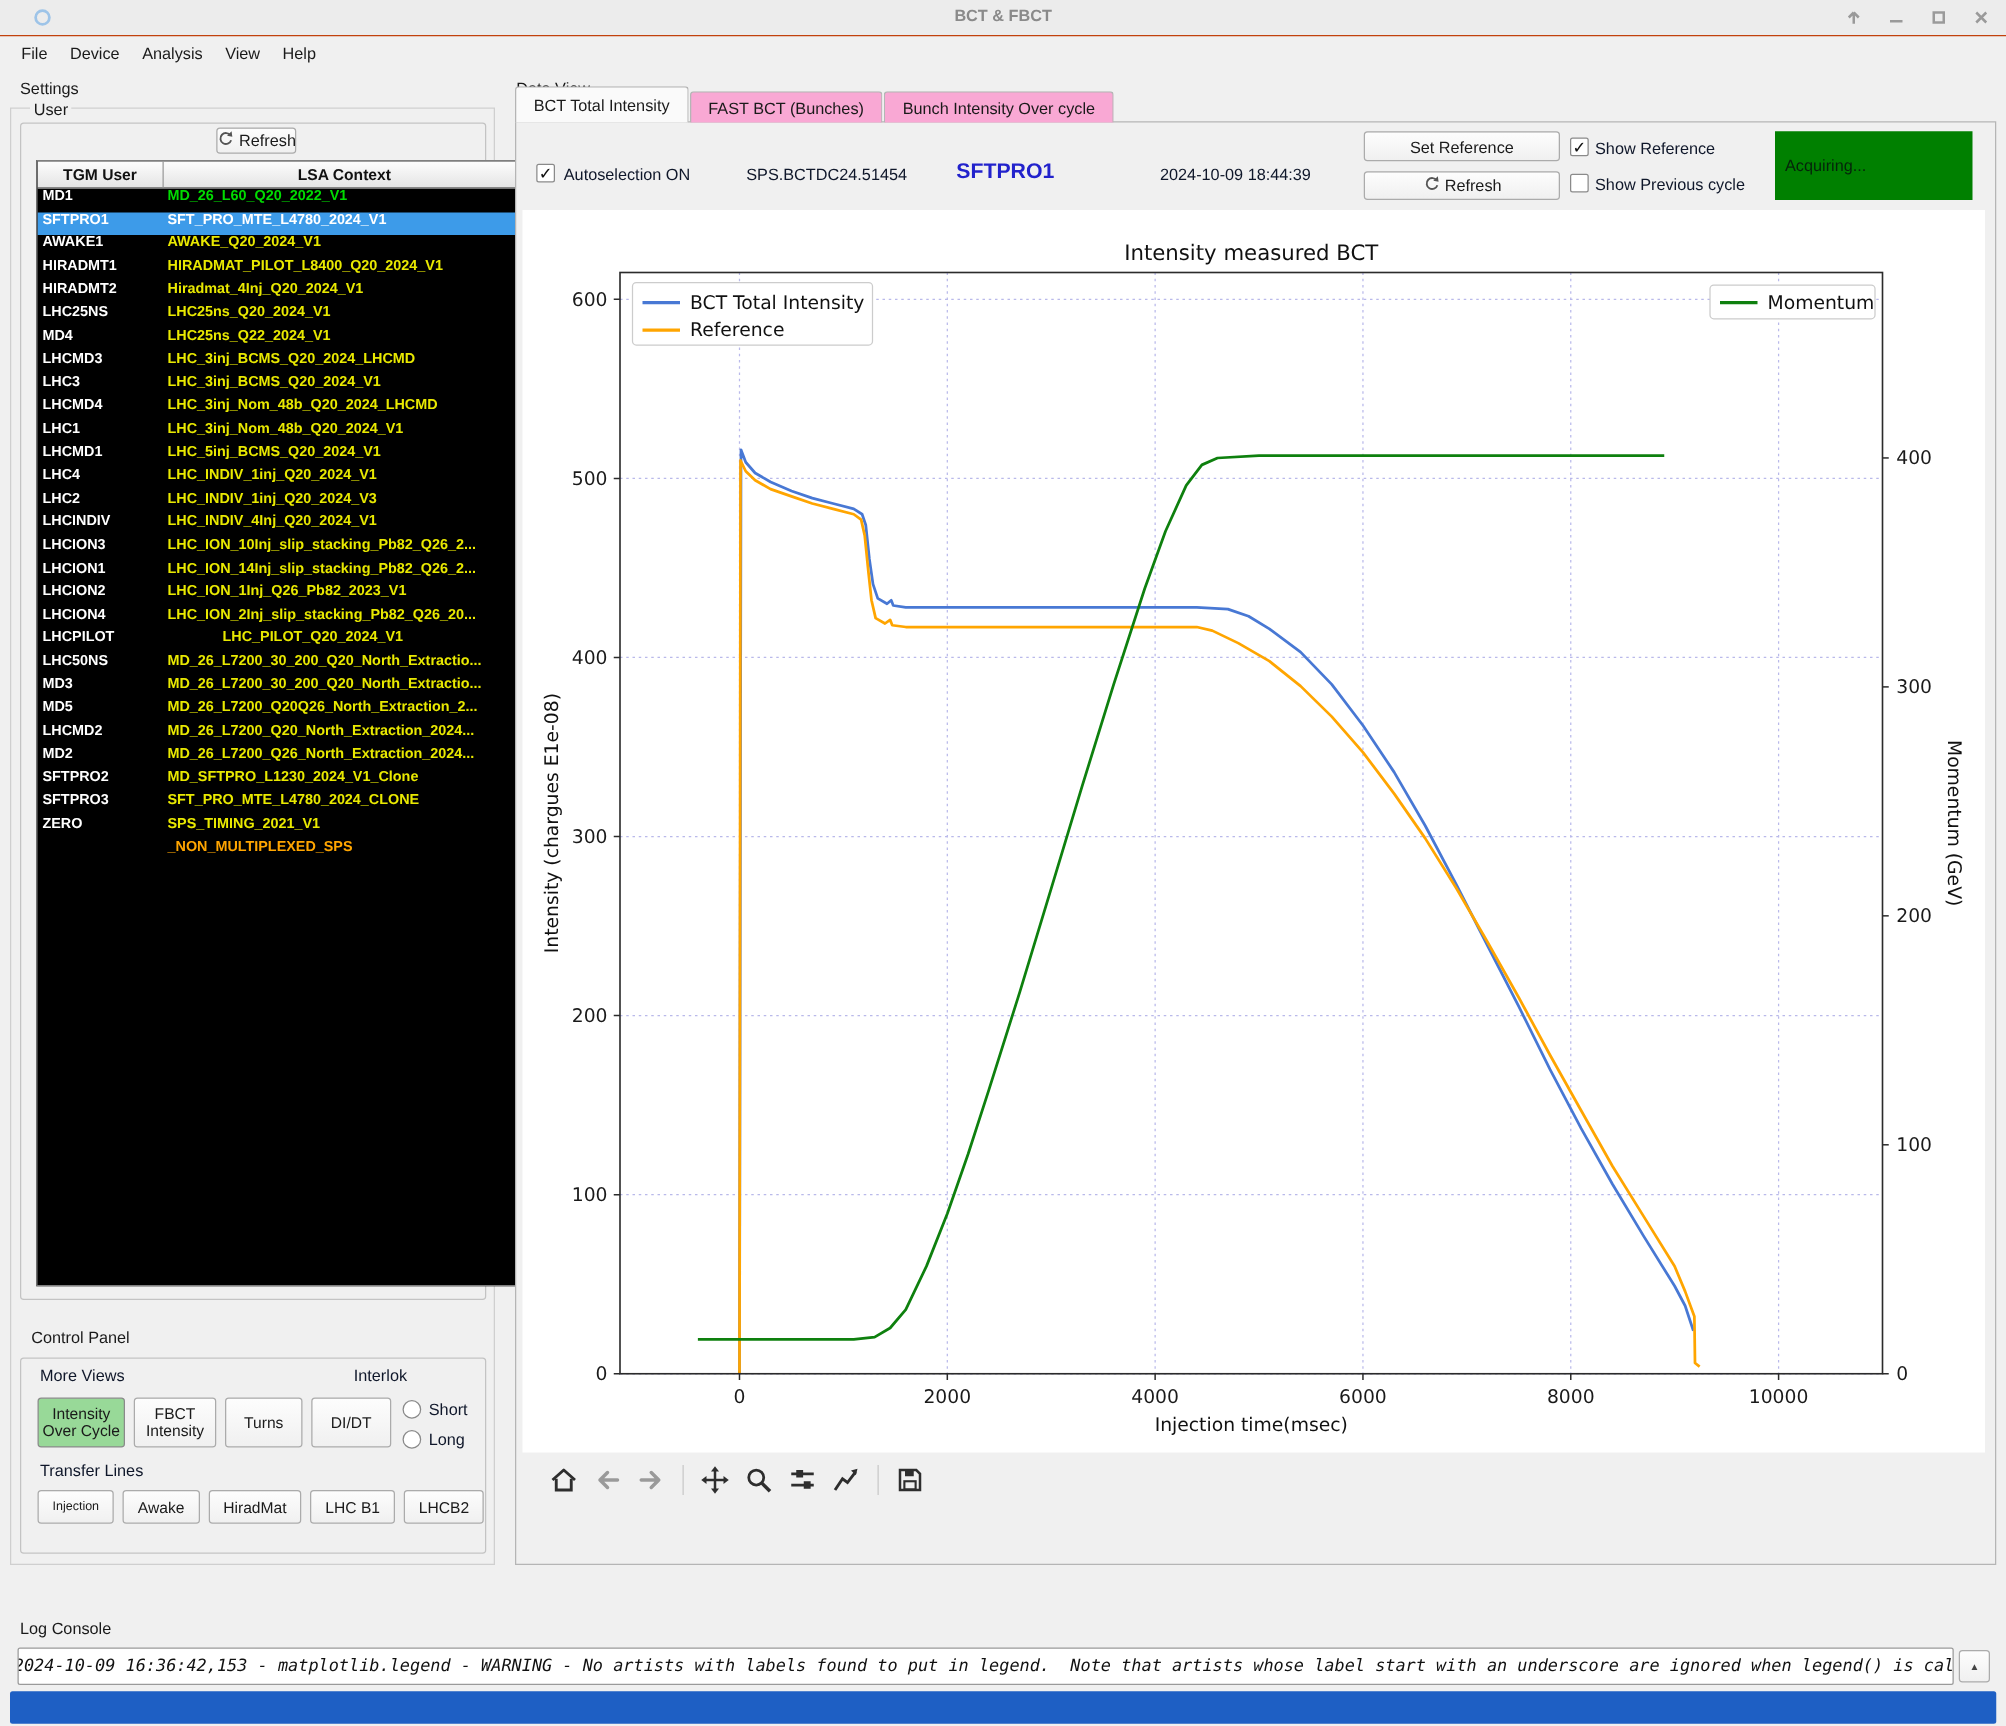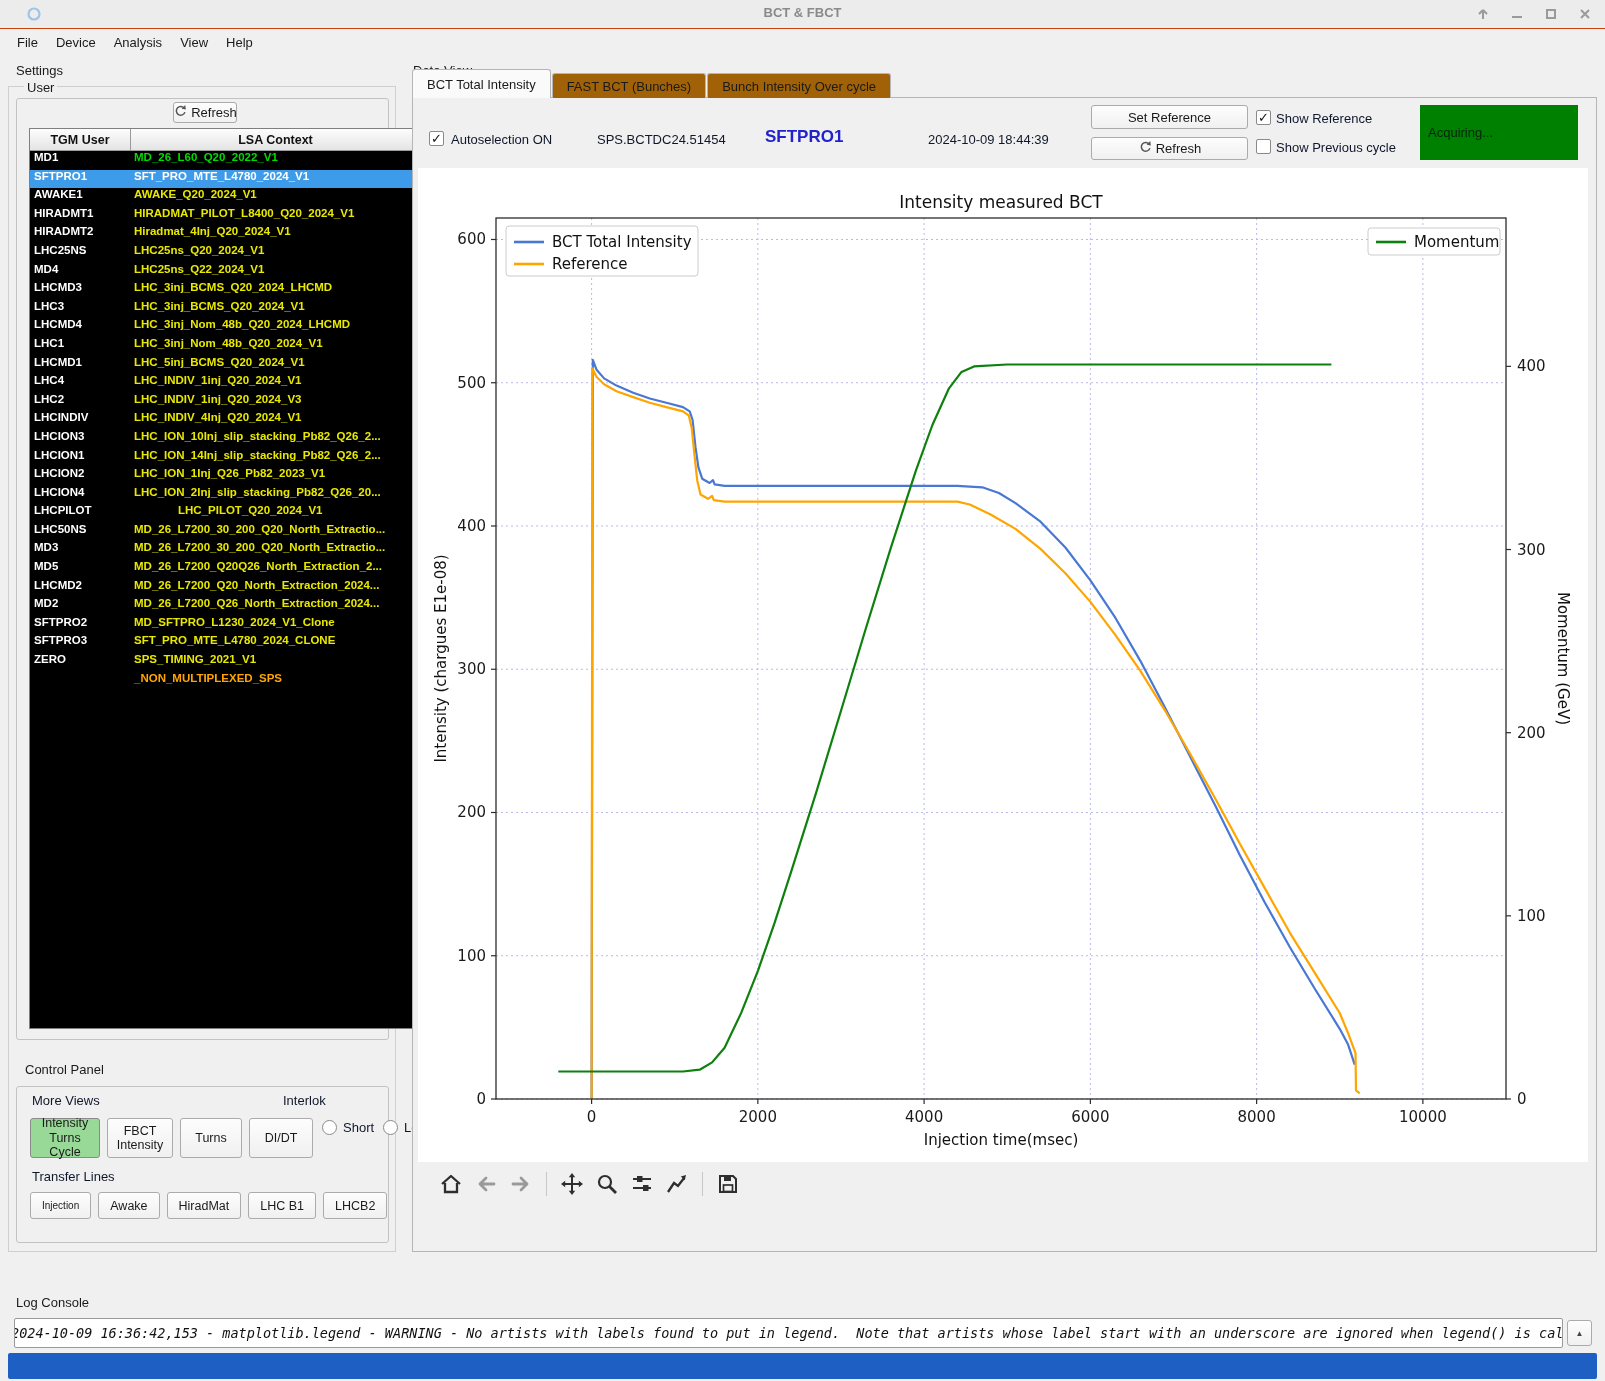--- a/index.html
+++ b/index.html
@@ -37,21 +37,21 @@
   .t-hcell.c0{width:101px;border-right:1px solid #9a9a9a;box-sizing:border-box;}
   .t-hcell.c1{flex:1;}
   .t-row{display:flex;height:18.6px;flex:none;align-items:flex-start;}
   .t-row.sel{background:#3d9be9;}
   .t-cell{font-size:11.5px;font-weight:bold;white-space:nowrap;overflow:hidden;}
   .t-cell.c0{width:101px;padding-left:4px;box-sizing:border-box;color:#fff;}
   .t-cell.c1{flex:1;padding-left:3px;}
   .t-row.sel .t-cell{color:#fff;}
   
   #tabbar{left:412px;top:69px;height:29px;display:flex;align-items:flex-end;}
-  .tab{border:1px solid #b5b5b5;border-bottom:none;border-radius:3px 3px 0 0;background:#a16207;
+  .tab{border:1px solid #b5b5b5;border-bottom:none;border-radius:3px 3px 0 0;background:#f9a8d4;
     height:25px;display:flex;align-items:center;padding:0 14px;font-size:13px;color:#1a1a1a;box-sizing:border-box;margin-right:1px;}
   .tab.active{background:#f0f0f0;height:29px;z-index:4;background:#fafafa;}
   #tab-frame{left:412px;top:97px;width:1185px;height:1155px;border:1px solid #b5b5b5;background:#f0f0f0;box-sizing:border-box;}
   
   #figure{left:418px;top:168px;width:1170px;height:994px;background:#fff;}
   #chart-svg{width:100%;height:100%;display:block;}
   .grid{stroke:#b9b9ea;stroke-width:1;stroke-dasharray:2 3;}
   .tick{stroke:#2b2b2b;stroke-width:1.2;}
   .ticklabel{font-family:"DejaVu Sans",sans-serif;font-size:15px;fill:#1a1a1a;}
   .charttitle{font-family:"DejaVu Sans",sans-serif;font-size:17px;fill:#111;}
@@ -248,26 +248,26 @@
       <div class="t-cell c0"></div>
       <div class="t-cell c1" style="color: rgb(255, 165, 0);">_NON_MULTIPLEXED_SPS</div>
     </div>
   </div>
 
 <div class="abs gbox-label" style="left:22px;top:1062px;background:transparent;">Control Panel</div>
 <div class="abs gbox" style="left:16px;top:1086px;width:371px;height:155px;"></div>
 <div class="abs ctl-label" style="left:32px;top:1093px;">More Views</div>
 <div class="abs ctl-label" style="left:283px;top:1093px;">Interlok</div>
 <div id="view-buttons" class="abs" style="left:30px;top:1118px;display:flex;gap:7px;">
-    <button class="btn green" style="width: 70px; height: 40px; font-size: 12.5px; line-height: 1.15; text-align: center; padding: 0px 2px; white-space: normal;">Intensity Turns Cycle</button>
+    <button class="btn green" style="width: 70px; height: 40px; font-size: 12.5px; line-height: 1.15; text-align: center; padding: 0px 2px; white-space: normal;">Intensity Over Cycle</button>
     <button class="btn" style="width: 66px; height: 40px; font-size: 12.5px; line-height: 1.15; text-align: center; padding: 0px 2px; white-space: normal;">FBCT Intensity</button>
     <button class="btn" style="width: 62px; height: 40px; font-size: 12.5px; line-height: 1.15; text-align: center; padding: 0px 2px; white-space: normal;">Turns</button>
     <button class="btn" style="width: 64px; height: 40px; font-size: 12.5px; line-height: 1.15; text-align: center; padding: 0px 2px; white-space: normal;">DI/DT</button>
   </div>
-<div id="interlok-radios" class="abs" style="left:322px;top:1120px;display:flex;flex-direction:row;gap:9px;">
+<div id="interlok-radios" class="abs" style="left:322px;top:1120px;display:flex;flex-direction:column;gap:9px;">
     <div style="display: flex; align-items: center; gap: 6px;">
       <span class="radio"></span>
       <span class="ctl-label">Short</span>
     </div>
     <div style="display: flex; align-items: center; gap: 6px;">
       <span class="radio"></span>
       <span class="ctl-label">Long</span>
     </div>
   </div>
 <div class="abs ctl-label" style="left:32px;top:1169px;">Transfer Lines</div>

